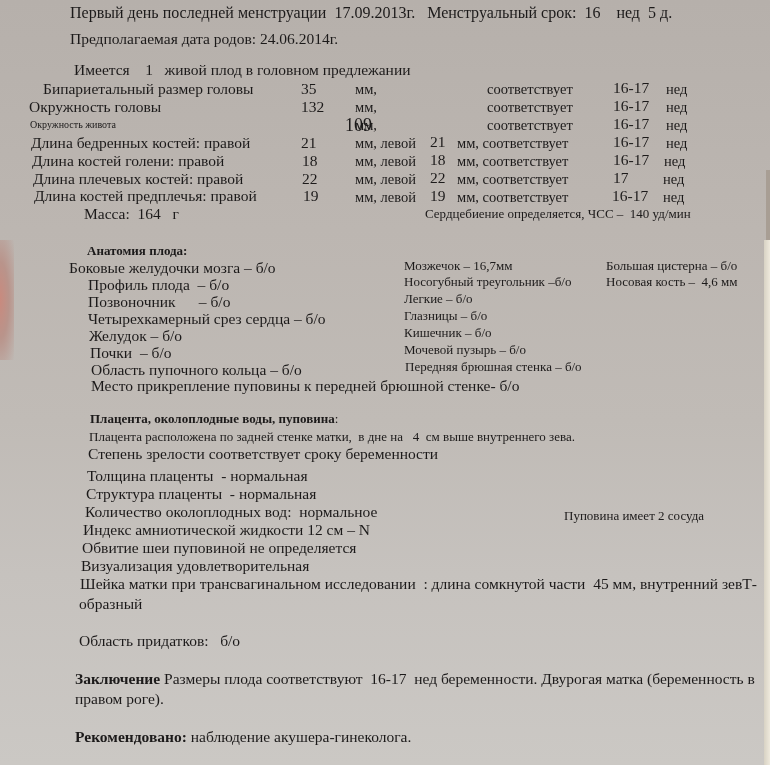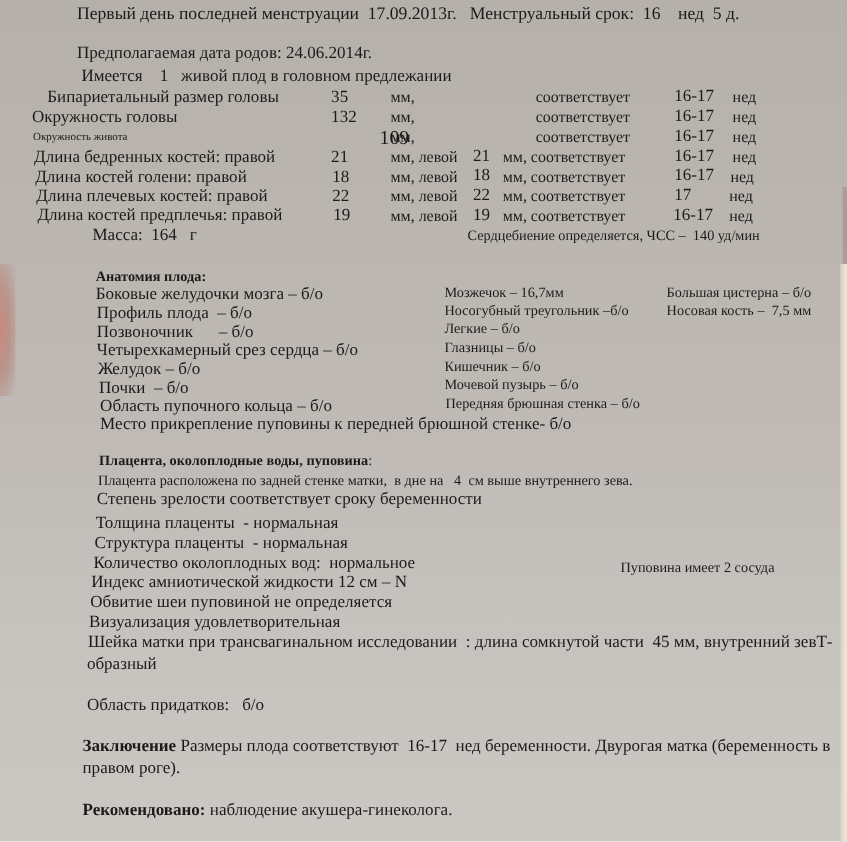--- a/index.html
+++ b/index.html
@@ -26,21 +26,21 @@
   .cell { position:absolute; white-space:pre; font-size:14.5px; line-height:18px; }
 </style>
 </head>
 <body>
 
 <div class="paper-shadow-left"></div>
 <div class="paper-edge-right-top"></div>
 <div class="paper-edge-right"></div>
 
 <div class="line" style="left:22px; top:4px; font-size:16px;"><span>Первый день последней менструации</span>  <span>17.09.2013г.</span>   <span>Менструальный срок:</span>  <span>16</span>    <span>нед</span>  <span>5 д.</span></div>
-<div class="line" style="left:22px; top:40px;"><span>Предполагаемая дата родов:</span> <span>24.06.2014г.</span></div>
+<div class="line" style="left:22px; top:30px;"><span>Предполагаемая дата родов:</span> <span>24.06.2014г.</span></div>
 
 <div class="line" style="left:26px; top:61px;"><span>Имеется</span>    <span>1</span>   <span>живой плод в головном предлежании</span></div>
 
 <div>
   <div>
     <span class="cell" style="left:28px; top:80px; font-size:15.5px;margin-left:15px;">Бипариетальный размер головы</span>
     <span class="cell" style="left:301px; top:80px; font-size:15.5px;">35</span>
     <span class="cell" style="left:355px; top:80px;">мм,</span>
     <span class="cell" style="left:487px; top:80px;">соответствует</span>
     <span class="cell" style="left:613px; top:79px; font-size:15.5px;">16-17</span>
@@ -98,40 +98,40 @@
     <span class="cell" style="left:612px; top:187px; font-size:15.5px;">16-17</span>
     <span class="cell" style="left:663px; top:188px;">нед</span>
   </div>
 </div>
 
 <div class="line" style="left:36px; top:205px;"><span>Масса:</span>  <span>164</span>   <span>г</span></div>
 <div class="line sm" style="left:377px; top:205px;">Сердцебиение определяется, ЧСС –  140 уд/мин</div>
 
 <div class="line sm b" style="left:39px; top:242px;">Анатомия плода:</div>
 <div>
-  <div class="line" style="left:39px; top:259px;">Боковые желудочки мозга – б/о</div>
+  <div class="line" style="left:21px; top:259px;">Боковые желудочки мозга – б/о</div>
   <div class="line" style="left:40px; top:276px;">Профиль плода  – б/о</div>
   <div class="line" style="left:40px; top:293px;">Позвоночник      – б/о</div>
   <div class="line" style="left:40px; top:310px;text-align:center;">Четырехкамерный срез сердца – б/о</div>
   <div class="line" style="left:41px; top:327px;">Желудок – б/о</div>
   <div class="line" style="left:42px; top:344px;">Почки  – б/о</div>
   <div class="line" style="left:43px; top:361px;">Область пупочного кольца – б/о</div>
 </div>
 <div>
   <div class="line sm" style="left:356px; top:257px;">Мозжечок – 16,7мм</div>
   <div class="line sm" style="left:356px; top:273px;">Носогубный треугольник –б/о</div>
   <div class="line sm" style="left:356px; top:290px;">Легкие – б/о</div>
   <div class="line sm" style="left:356px; top:307px;">Глазницы – б/о</div>
   <div class="line sm" style="left:356px; top:324px;">Кишечник – б/о</div>
   <div class="line sm" style="left:356px; top:341px;">Мочевой пузырь – б/о</div>
   <div class="line sm" style="left:357px; top:358px;">Передняя брюшная стенка – б/о</div>
 </div>
 <div>
   <div class="line sm" style="left:558px; top:257px;">Большая цистерна – б/о</div>
-  <div class="line sm" style="left:558px; top:273px;">Носовая кость –  7,5 мм</div>
+  <div class="line sm" style="left:558px; top:273px;">Носовая кость –  4,6 мм</div>
 </div>
 <div class="line" style="left:43px; top:377px;">Место прикрепление пуповины к передней брюшной стенке- б/о</div>
 
 <div class="line sm b" style="left:42px; top:410px;"><span>Плацента, околоплодные воды, пуповина</span><span style="font-weight:normal">:</span></div>
 <div>
   <div class="line sm" style="left:41px; top:428px;">Плацента расположена по задней стенке матки,  в дне на   4  см выше внутреннего зева.</div>
   <div class="line" style="left:40px; top:445px;">Степень зрелости соответствует сроку беременности</div>
   <div class="line" style="left:39px; top:467px;">Толщина плаценты  - нормальная</div>
   <div class="line" style="left:38px; top:485px;">Структура плаценты  - нормальная</div>
   <div class="line" style="left:37px; top:503px;">Количество околоплодных вод:  нормальное</div>

